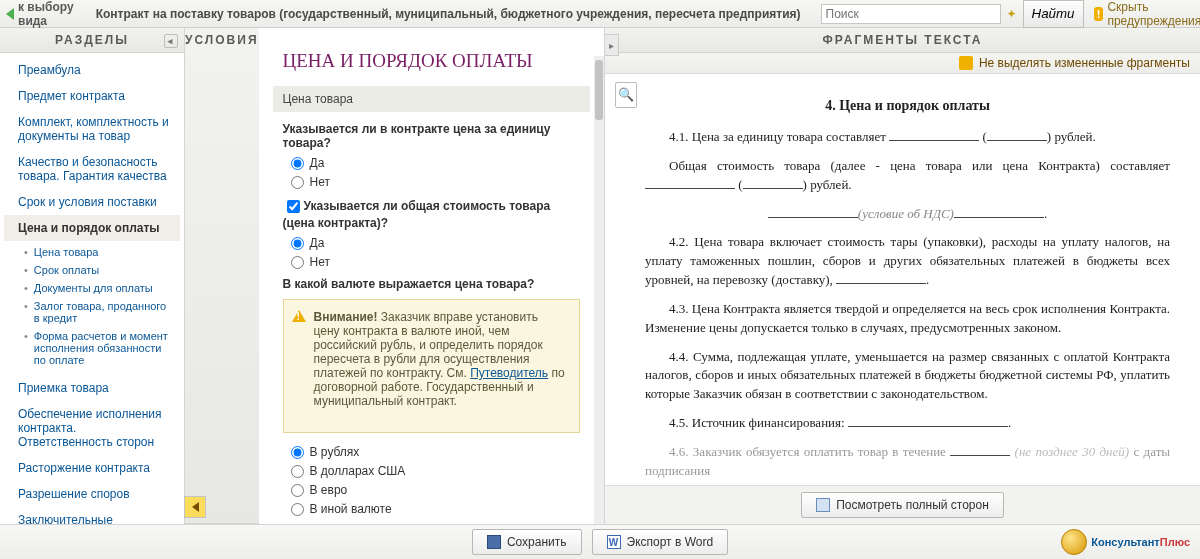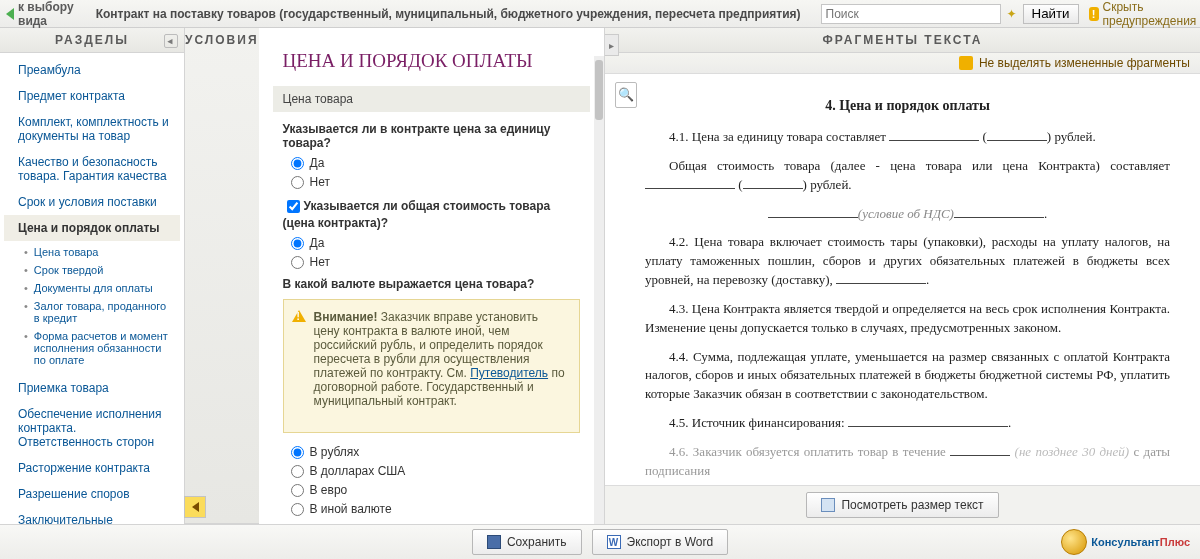--- a/index.html
+++ b/index.html
@@ -6,21 +6,21 @@
   html, body { margin:0; padding:0; font-family: Arial, Helvetica, sans-serif; font-size:12px; color:#333; background:#fff; height:100%; }
   .app { width:1200px; height:559px; display:flex; flex-direction:column; background:#fff; }
   .topbar { height:28px; background:linear-gradient(#f6f6f3,#ececea); border-bottom:1px solid #cfcfcf; display:flex; align-items:center; padding:0 6px; gap:10px; }
   .back-link { display:flex; align-items:center; gap:4px; font-weight:bold; color:#5a5a5a; cursor:pointer;}
   .arrow-left { width:0;height:0;border-top:6px solid transparent;border-bottom:6px solid transparent;border-right:8px solid #4caf50;}
   .contract-title { flex:0 1 auto; font-weight:bold; color:#4a4a4a; white-space:nowrap; margin-left:4px;}
   .top-spacer{flex:1;}
   .search-box { display:flex; align-items:center; gap:2px;}
   .search-input{ width:180px; height:20px; border:1px solid #c6c6c6; padding:0 4px; font-size:12px; }
   .magic-icon{ width:18px;height:18px;display:inline-flex;align-items:center;justify-content:center;color:#c9a516;cursor:pointer;}
-  .find-btn{ height:20px; padding:0 8px; border:1px solid #bfbfbf; background:linear-gradient(#fefefe,#e9e9e9); cursor:pointer;}
+  .find-btn{ height:28px; padding:0 8px; border:1px solid #bfbfbf; background:linear-gradient(#fefefe,#e9e9e9); cursor:pointer;font-style:italic;}
   .hide-warn{display:flex;align-items:center;gap:4px;cursor:pointer;color:#8a6d1b;}
   .hide-warn .warn-ic{width:14px;height:14px;background:#f0b000;border-radius:3px;display:flex;align-items:center;justify-content:center;color:#fff;font-weight:bold;font-size:11px;}
   .main { flex:1; display:flex; overflow:hidden; border-bottom:1px solid #d4d4d4;}
   
   .left-panel{ width:185px; border-right:1px solid #d4d4d4; display:flex; flex-direction:column; background:#fff;}
   .panel-head{ background:linear-gradient(#f2f2ef,#e7e7e3); border-bottom:1px solid #d4d4d4; text-align:center; padding:5px 0; font-weight:bold; letter-spacing:2px; color:#5a5a5a; position:relative;}
   .panel-head .collapse{ position:absolute; right:6px; top:6px; width:14px;height:14px;border:1px solid #bcbcbc;border-radius:2px;display:flex;align-items:center;justify-content:center;font-size:9px;color:#7a7a7a;cursor:pointer;}
   .nav{ overflow:auto; flex:1; padding:4px 4px;}
   .nav-item{ padding:6px 10px 6px 14px; color:#0a5796; cursor:pointer; }
   .nav-item.active{ background:#f0eee6; font-weight:bold; color:#333;}
@@ -100,21 +100,21 @@
       </div>
       <div class="nav" id="nav">
           <div class="nav-item">Преамбула</div>
           <div class="nav-item">Предмет контракта</div>
           <div class="nav-item">Комплект, комплектность и документы на товар</div>
           <div class="nav-item">Качество и безопасность товара. Гарантия качества</div>
           <div class="nav-item">Срок и условия поставки</div>
           <div class="nav-item active">Цена и порядок оплаты</div>
           <div class="subnav">
             <div class="sub-item">Цена товара</div>
-            <div class="sub-item">Срок твердой</div>
+            <div class="sub-item">Срок оплаты</div>
             <div class="sub-item">Документы для оплаты</div>
             <div class="sub-item">Залог товара, проданного в кредит</div>
             <div class="sub-item">Форма расчетов и момент исполнения обязанности по оплате</div>
           </div>
           <div class="nav-item">Приемка товара</div>
           <div class="nav-item">Обеспечение исполнения контракта. Ответственность сторон</div>
           <div class="nav-item">Расторжение контракта</div>
           <div class="nav-item">Разрешение споров</div>
           <div class="nav-item">Заключительные положения</div>
         </div>
@@ -205,21 +205,21 @@
         <p style="text-align:center"><span class="blank"></span><span class="nds">(условие об НДС)</span><span class="blank"></span>.</p>
         <p style="text-indent:24px"><span>4.2.  Цена товара включает стоимость тары (упаковки), расходы на уплату налогов, на уплату таможенных пошлин, сборов и других обязательных платежей в бюджеты всех уровней, на перевозку (доставку), </span><span class="blank"></span>.</p>
         <p style="text-indent:24px">4.3.  Цена Контракта является твердой и определяется на весь срок исполнения Контракта. Изменение цены допускается только в случаях, предусмотренных законом.</p>
         <p style="text-indent:24px">4.4.  Сумма, подлежащая уплате, уменьшается на размер связанных с оплатой Контракта налогов, сборов и иных обязательных платежей в бюджеты бюджетной системы РФ, уплатить которые Заказчик обязан в соответствии с законодательством.</p>
         <p style="text-indent:24px"><span>4.5.  Источник финансирования: </span><span class="blank" style="min-width:160px"></span>.</p>
         <p style="text-indent:24px;color:#999"><span>4.6.  Заказчик обязуется оплатить товар в течение </span><span class="blank sm"></span> <span class="ex-dead">(не позднее 30 дней)</span> <span> с даты подписания</span></p>
       </div>
       <div class="frag-footer">
         <div class="btn">
           <span class="ic"></span>
-          <span>Посмотреть размер текст</span>
+          <span>Посмотреть полный сторон</span>
         </div>
       </div>
     </div>
   </div>
 
   <div class="bottombar">
     <div class="btn">
       <span class="save-ic"></span>
       <span>Сохранить</span>
     </div>

